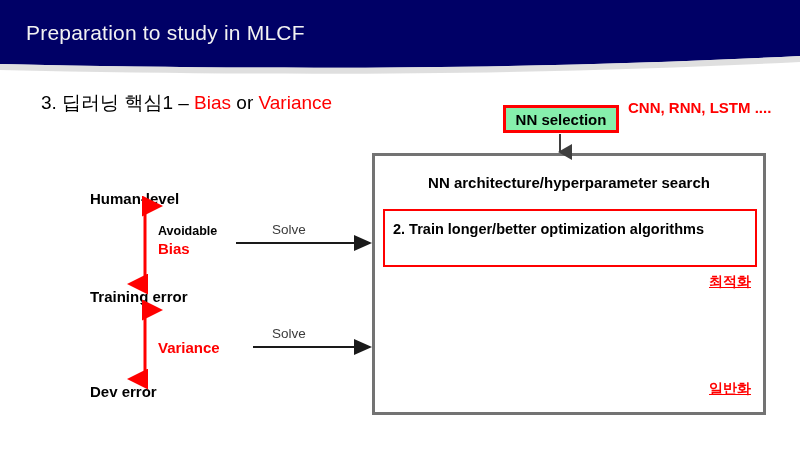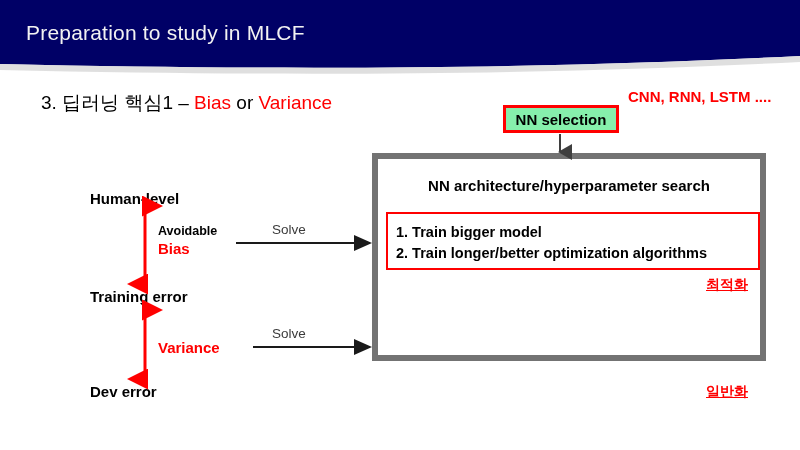--- a/index.html
+++ b/index.html
@@ -52,21 +52,21 @@
     font-weight: normal;
     color: #000000;
     white-space: nowrap;
   }
   #slide-heading .red { color: #ff0000; }
 
   
   #nn-types-note {
     position: absolute;
     left: 628px;
-    top: 88px;
+    top: 99px;
     font-size: 15px;
     font-weight: bold;
     color: #ff0000;
     white-space: nowrap;
     text-align: right;
   }
 
   
   #nn-selection-box {
     position: absolute;
@@ -87,22 +87,22 @@
     color: #000000;
     white-space: nowrap;
   }
 
   
   #search-box {
     position: absolute;
     left: 372px;
     top: 153px;
     width: 394px;
-    height: 208px;
-    border: 6px solid #737373;
+    height: 262px;
+    border: 3px solid #737373;
     background: #ffffff;
     box-sizing: border-box;
   }
   #search-box-title {
     position: absolute;
     left: 0;
     top: 18px;
     width: 100%;
     text-align: center;
     font-size: 15px;
@@ -224,21 +224,20 @@
   <div id="nn-types-note">CNN, RNN, LSTM ....</div>
 
   <div id="nn-selection-box">
     <span>NN selection</span>
   </div>
 
   <div id="search-box">
     <div id="search-box-title">NN architecture/hyperparameter search</div>
 
     <div id="optimization-box" class="inner-red-box">
-      <div class="line">1. Train bigger model</div>
       <div class="line">2. Train longer/better optimization algorithms</div>
     </div>
     <div id="optimization-caption" class="ko-caption">최적화</div>
 
     <div id="regularization-caption" class="ko-caption">일반화</div>
   </div>
 
   <div id="label-human-level" class="level-label">Human-level</div>
   <div id="label-training-error" class="level-label">Training error</div>
   <div id="label-dev-error" class="level-label">Dev error</div>

